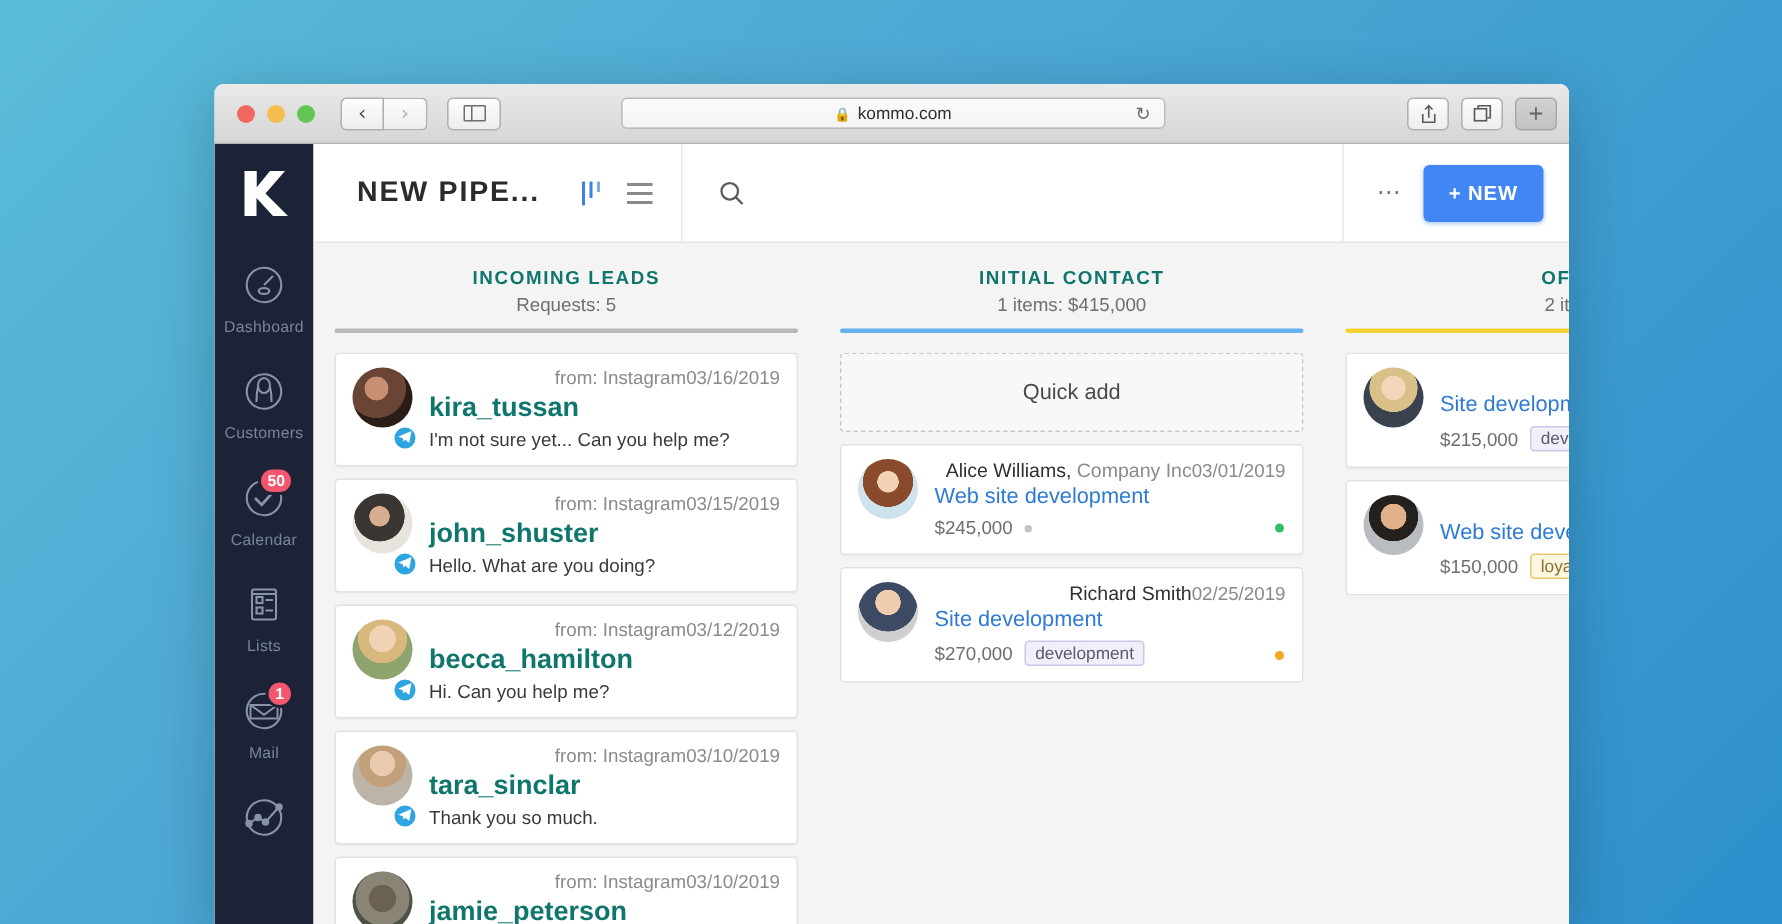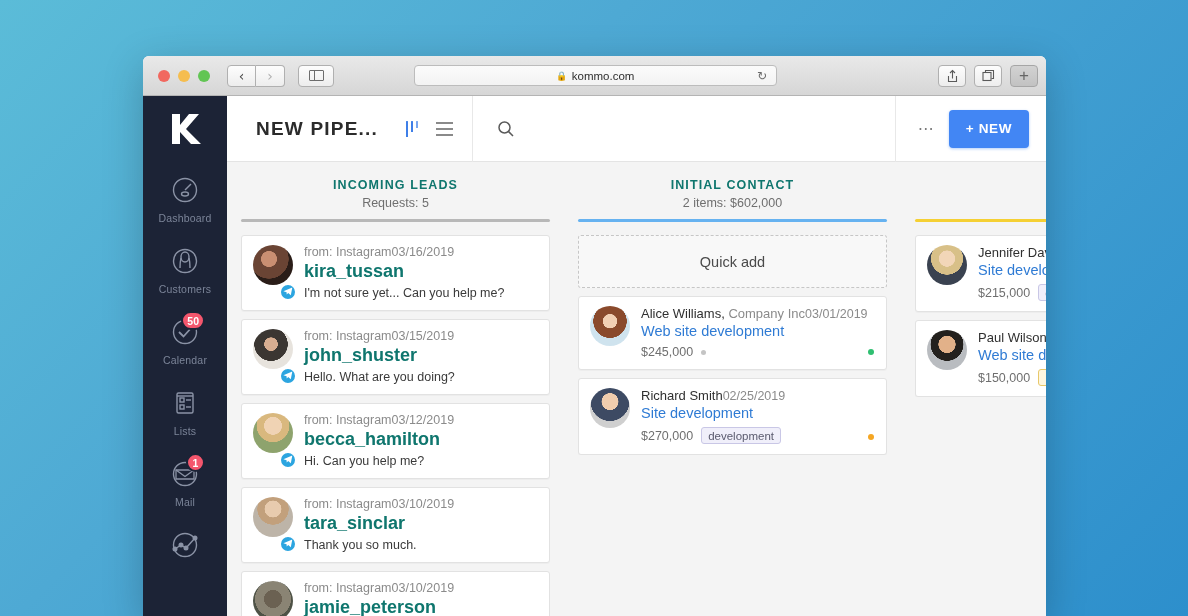--- a/index.html
+++ b/index.html
@@ -80,21 +80,21 @@
   }
   .cbtn.plus {
     background: linear-gradient(to bottom,#d2d2d2,#c2c2c2);
     border-color:#a6a6a6; font-size:17px; color:#666; line-height:0;
   }
 
   
   .app { display: flex; height: 520px; }
 
   .sidebar {
-    width: 84px; background: #1c2336; flex-shrink: 0;
+    width: 66px; background: #1c2336; flex-shrink: 0;
     display: flex; flex-direction: column; align-items: center;
     overflow: hidden;
   }
   .logo { height: 66px; display:flex; align-items:center; justify-content:center; width:100%; }
   .nav-item {
     width: 100%; padding: 10px 0 9px;
     display:flex; flex-direction:column; align-items:center; gap:4px;
     position: relative; cursor: pointer;
   }
   .nav-item .ico { position: relative; width: 36px; height: 36px; display:flex; align-items:center; justify-content:center;text-align:right; }
@@ -157,21 +157,21 @@
     width:40px; height:40px; border-radius:50%;
     background-size:cover; background-position:center;
   }
   .tg-badge {
     position:absolute; right:-4px; bottom:-1px;
     width:18px; height:18px; border-radius:50%;
     background:#2ca5e0; border:2px solid #fff;
     display:flex; align-items:center; justify-content:center;
   }
   .lead-body { flex:1; min-width:0; }
-  .lead-row1 { display:flex; justify-content:flex-start; align-items:baseline; }
+  .lead-row1 { display:flex; justify-content:flex-end; align-items:baseline; }
   .lead-from { font-size:12.5px; color:#8b8b8b; }
   .lead-date { font-size:12.5px; color:#8b8b8b; white-space:nowrap; }
   .lead-user { font-size:18px; color:#0f766e; margin-top:2px;font-weight:bold; }
   .lead-msg { font-size:12.5px; color:#3a3a3a; margin-top:4px;
               white-space:nowrap; overflow:hidden; text-overflow:ellipsis; }
 
   .quick-add {
     border:1px dashed #c6c6c6; border-radius:3px; background:#f8f8f8;
     height:53px; display:flex; align-items:center; justify-content:center;
     font-size:14.5px; color:#4a4a4a; cursor:pointer;
@@ -454,21 +454,21 @@
                 <div class="lead-msg">Good evening. Are you working with the s...</div>
               </div>
             </div>
 
           </div>
         </div>
 
         <div class="column">
           <div class="col-head">
             <div class="col-title">INITIAL CONTACT</div>
-            <div class="col-sub">2 items: $602,000</div>
+            <div class="col-sub">1 items: $415,000</div>
           </div>
           <div class="col-bar" style="background:#66b2f0"></div>
           <div class="col-body">
 
             <div class="quick-add">Quick add</div>
 
             <div class="deal-card">
               <div class="avatar-wrap">
                 <div class="avatar" style="background:radial-gradient(circle at 50% 38%, #f2d0b4 0 22%, #8a4a2c 23% 52%, #cfe3ee 53%)"></div>
               </div>

